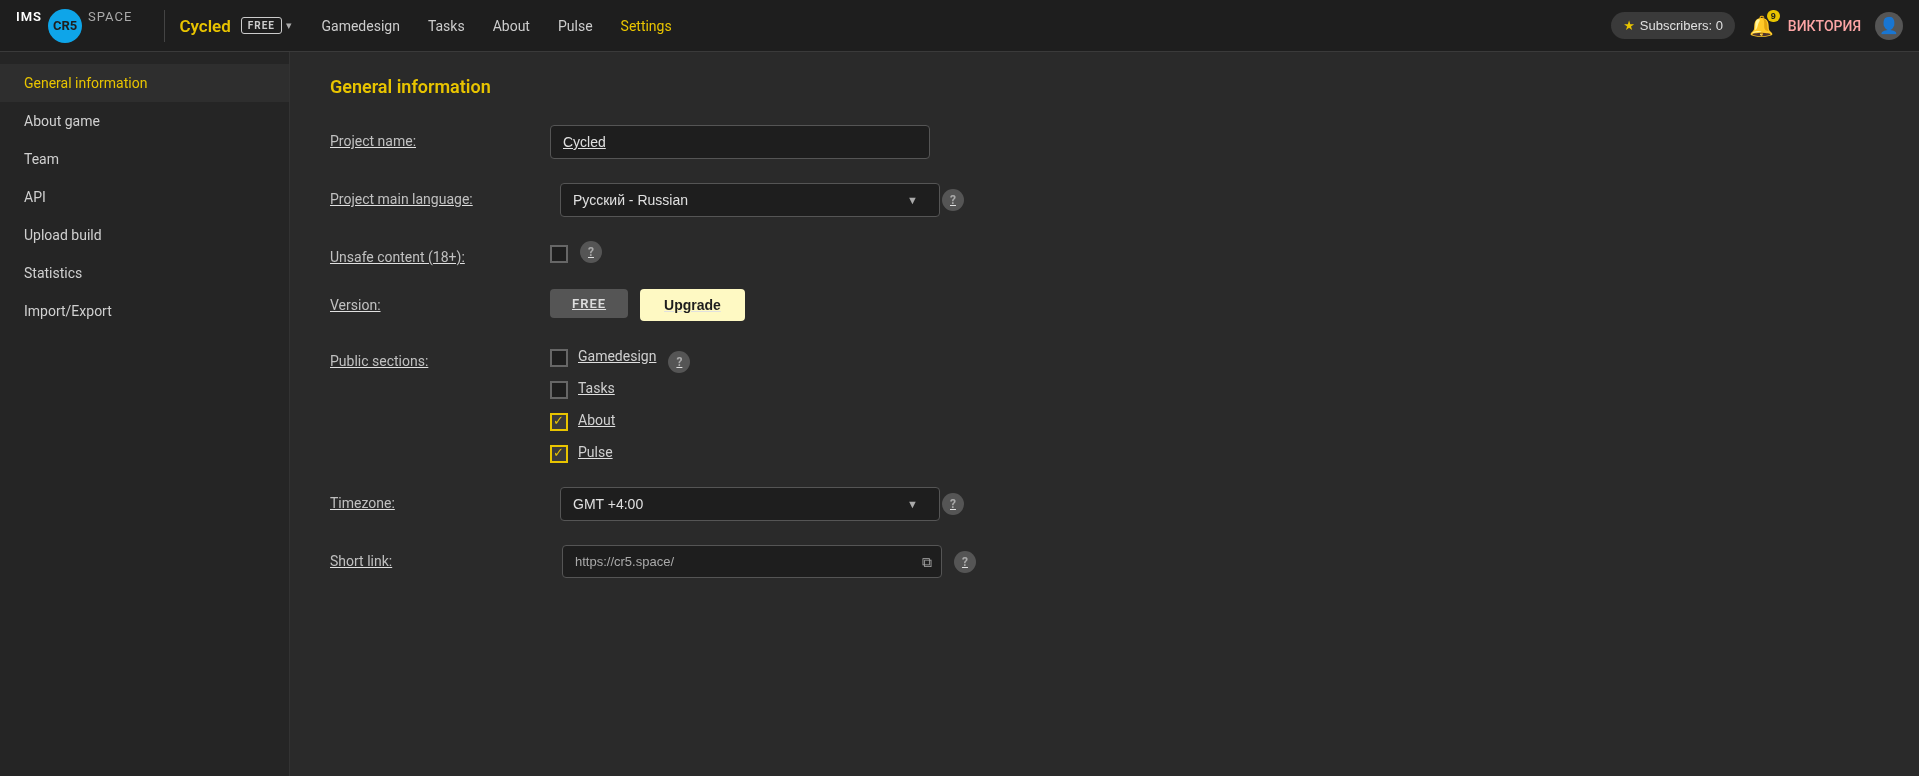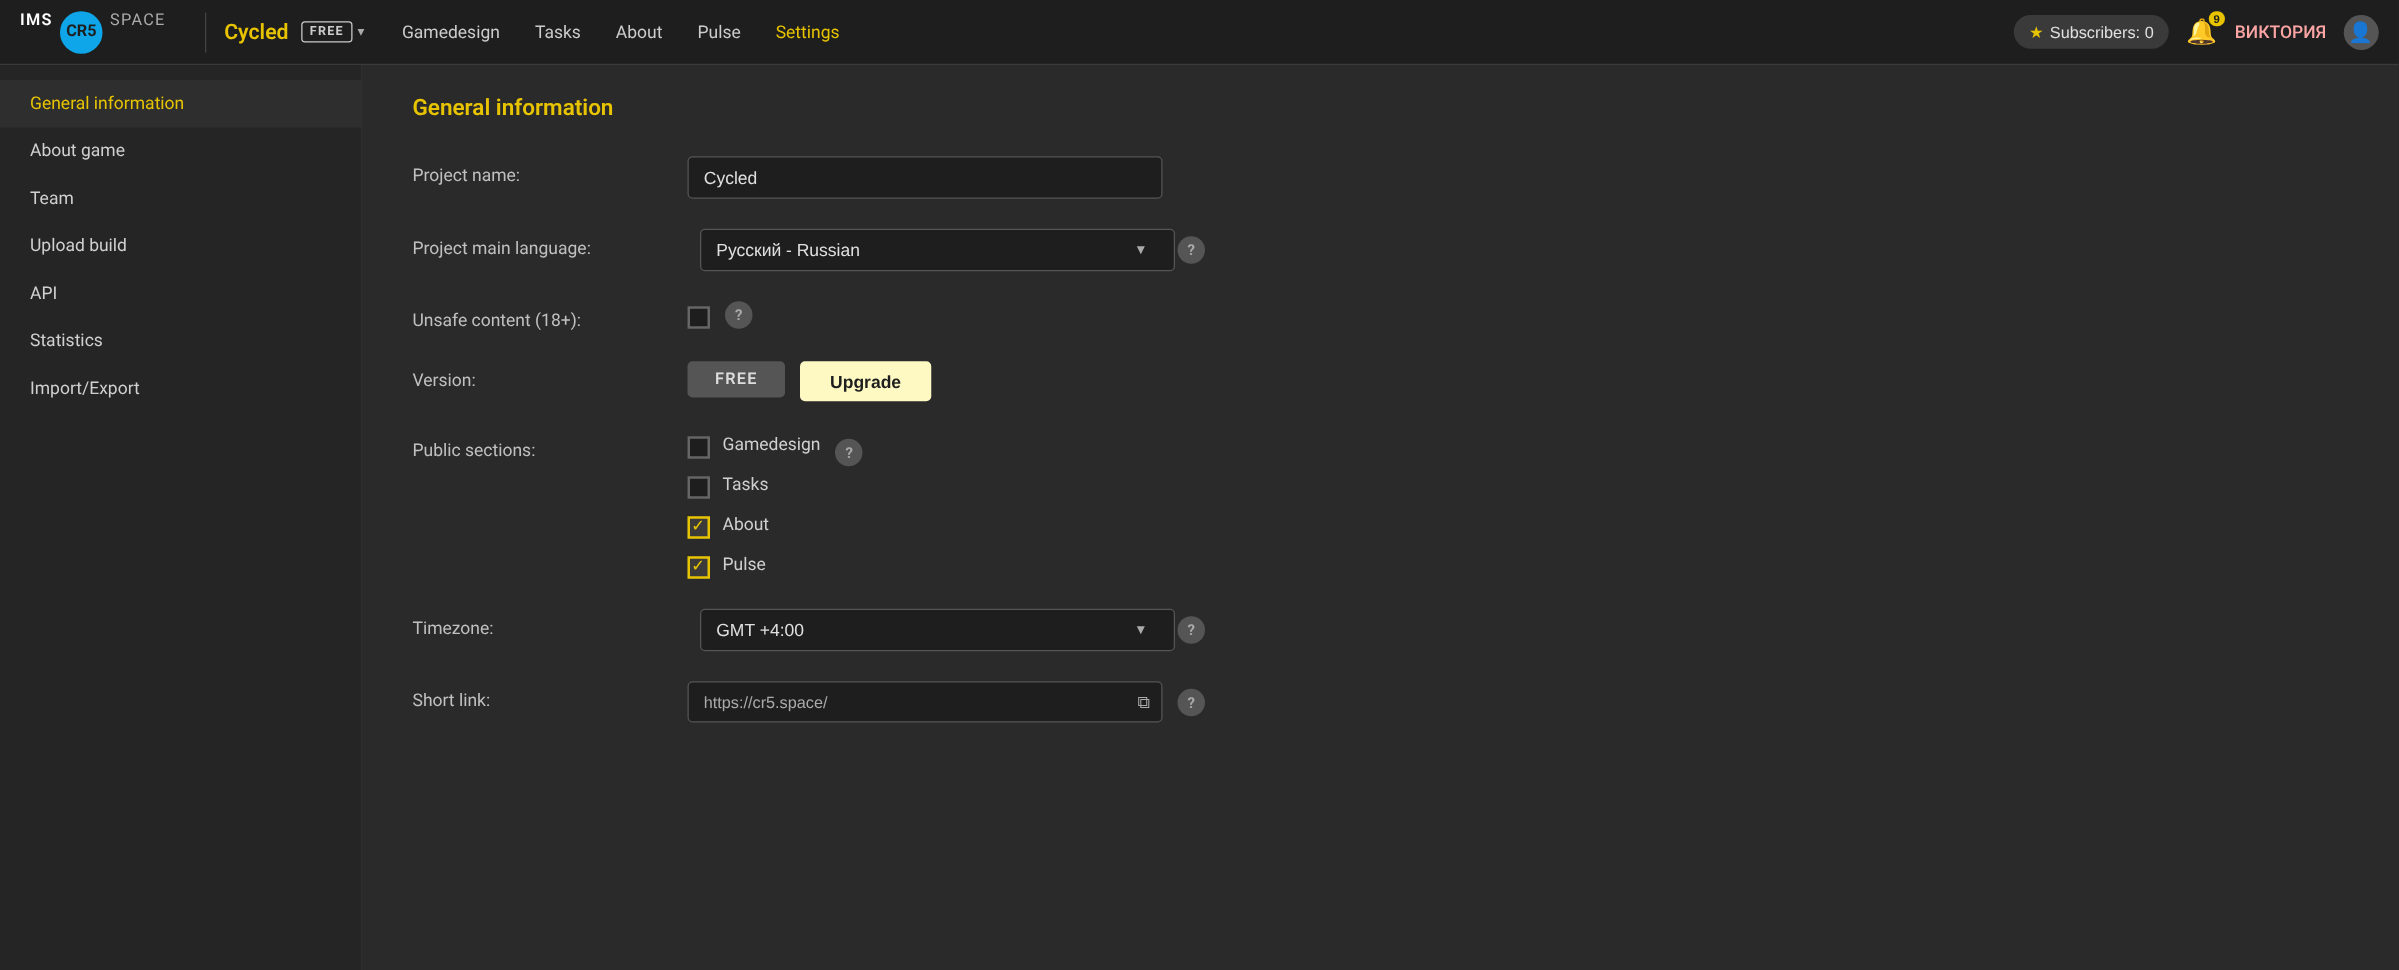--- a/index.html
+++ b/index.html
@@ -182,20 +182,21 @@
       font-size: 18px;
       font-weight: 600;
       margin-bottom: 28px;
     }
 
     
     .form-row {
       display: flex;
       align-items: flex-start;
       margin-bottom: 24px;
+      text-decoration: underline;
     }
     .form-label {
       width: 220px;
       flex-shrink: 0;
       padding-top: 8px;
       color: #c0c0c0;
       font-size: 14px;
     }
     .form-control-area {
       flex: 1;
@@ -325,20 +326,21 @@
       transform: translateY(-50%);
       color: #aaa;
       font-size: 11px;
       pointer-events: none;
     }
 
     
     .link-wrapper {
       position: relative;
       width: 380px;
+      margin-left: 12px;
     }
     .link-input {
       background: #1e1e1e;
       border: 1px solid #555;
       color: #aaa;
       padding: 8px 38px 8px 12px;
       border-radius: 4px;
       font-size: 13px;
       width: 100%;
     }
@@ -385,22 +387,22 @@
     <div class="user-avatar">👤</div>
   </div>
 </nav>
 
 <div class="layout">
 
   <aside class="sidebar">
     <div class="sidebar-item active">General information</div>
     <div class="sidebar-item">About game</div>
     <div class="sidebar-item">Team</div>
+    <div class="sidebar-item">API</div>
     <div class="sidebar-item">Upload build</div>
-    <div class="sidebar-item">API</div>
     <div class="sidebar-item">Statistics</div>
     <div class="sidebar-item">Import/Export</div>
   </aside>
 
   <main class="main">
     <div class="page-title">General information</div>
 
     <div class="form-row">
       <div class="form-label">Project name:</div>
       <div class="form-control-area">

